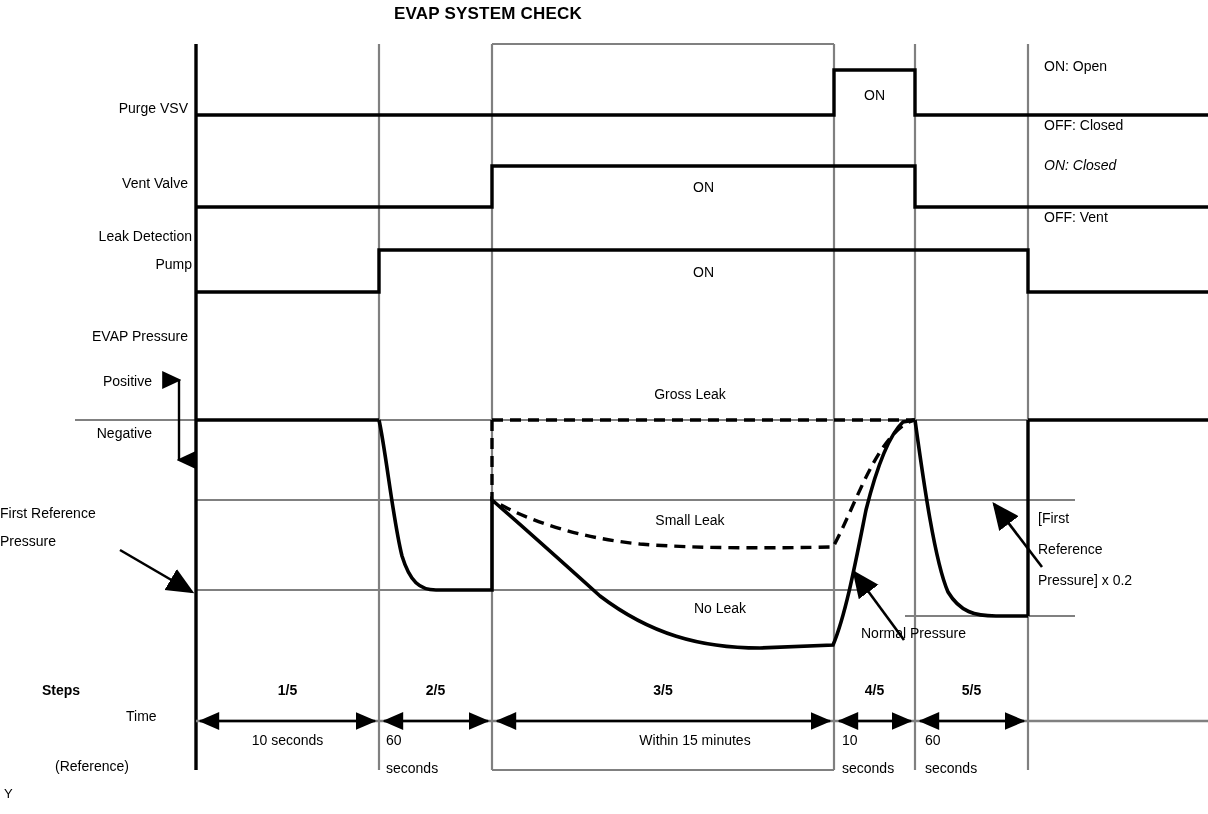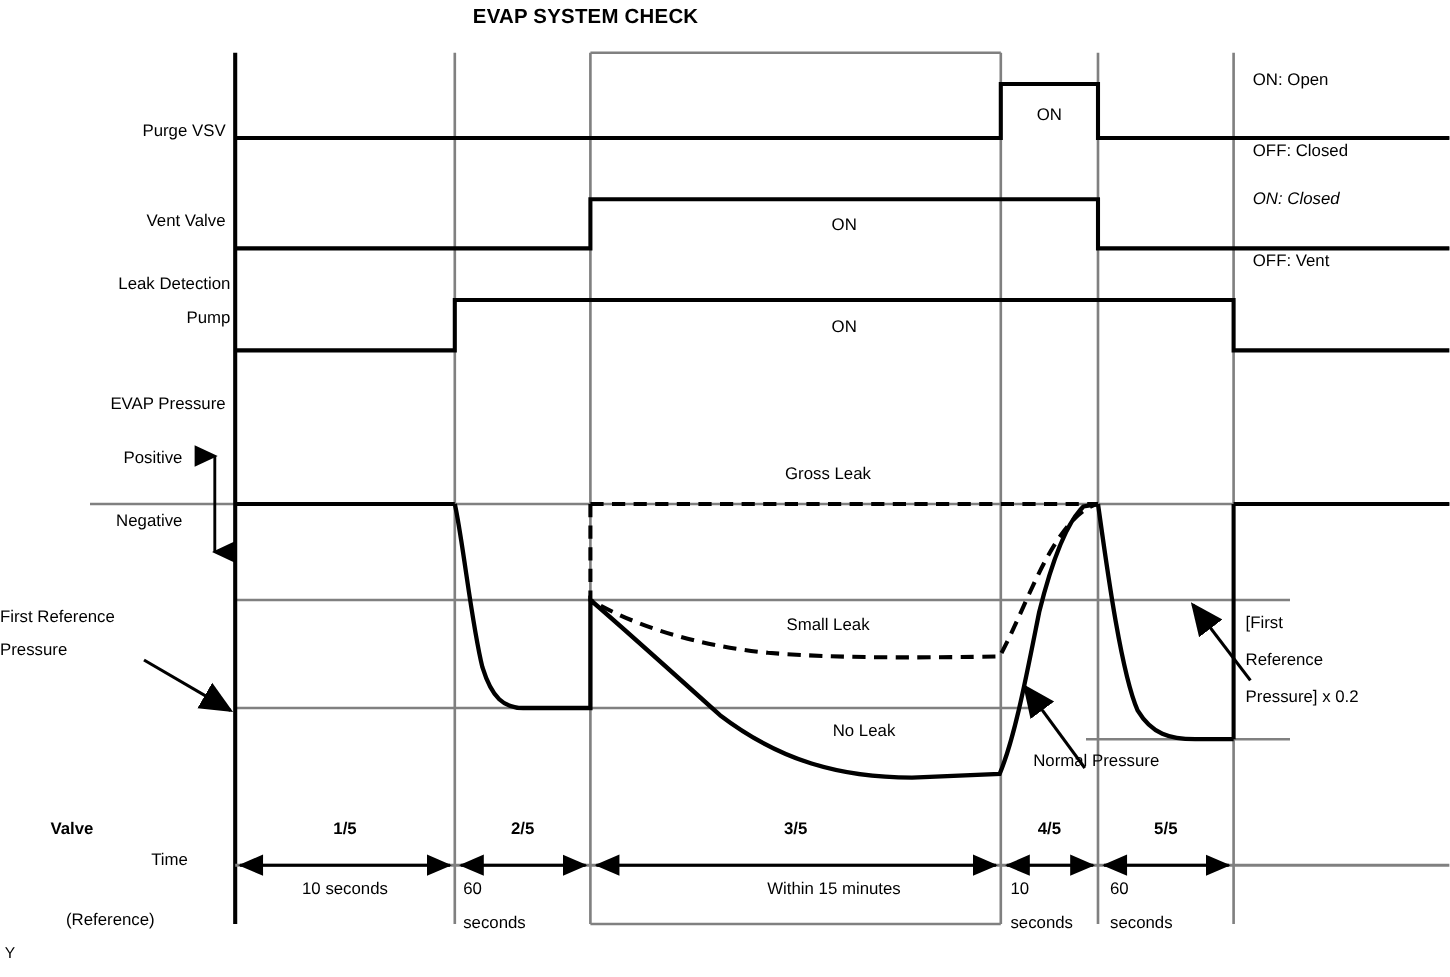--- a/index.html
+++ b/index.html
@@ -161,21 +161,21 @@
 
   <div class="lbl c" style="left:834px;top:87px;width:81px;">ON</div>
   <div class="lbl c" style="left:492px;top:179px;width:423px;">ON</div>
   <div class="lbl c" style="left:379px;top:264px;width:649px;">ON</div>
 
   <div class="lbl c" style="left:560px;top:386px;width:260px;">Gross Leak</div>
   <div class="lbl c" style="left:610px;top:600px;width:220px;">No Leak</div>
   <div class="lbl c" style="left:560px;top:512px;width:260px;">Small Leak</div>
   <div class="lbl" style="left:861px;top:625px;">Normal Pressure</div>
 
-  <div class="lbl bold" style="left:42px;top:682px;">Valve</div>
+  <div class="lbl bold" style="left:42px;top:682px;">Steps</div>
   <div class="lbl" style="left:126px;top:708px;">Time</div>
   <div class="lbl" style="left:40px;top:758px;margin-left:15px;">(Reference)</div>
 
   <div class="lbl c bold" style="left:196px;top:682px;width:183px;">1/5</div>
   <div class="lbl c bold" style="left:379px;top:682px;width:113px;">2/5</div>
   <div class="lbl c bold" style="left:492px;top:682px;width:342px;">3/5</div>
   <div class="lbl c bold" style="left:834px;top:682px;width:81px;">4/5</div>
   <div class="lbl c bold" style="left:915px;top:682px;width:113px;">5/5</div>
 
   <div class="lbl c" style="left:196px;top:732px;width:183px;">10 seconds</div>

